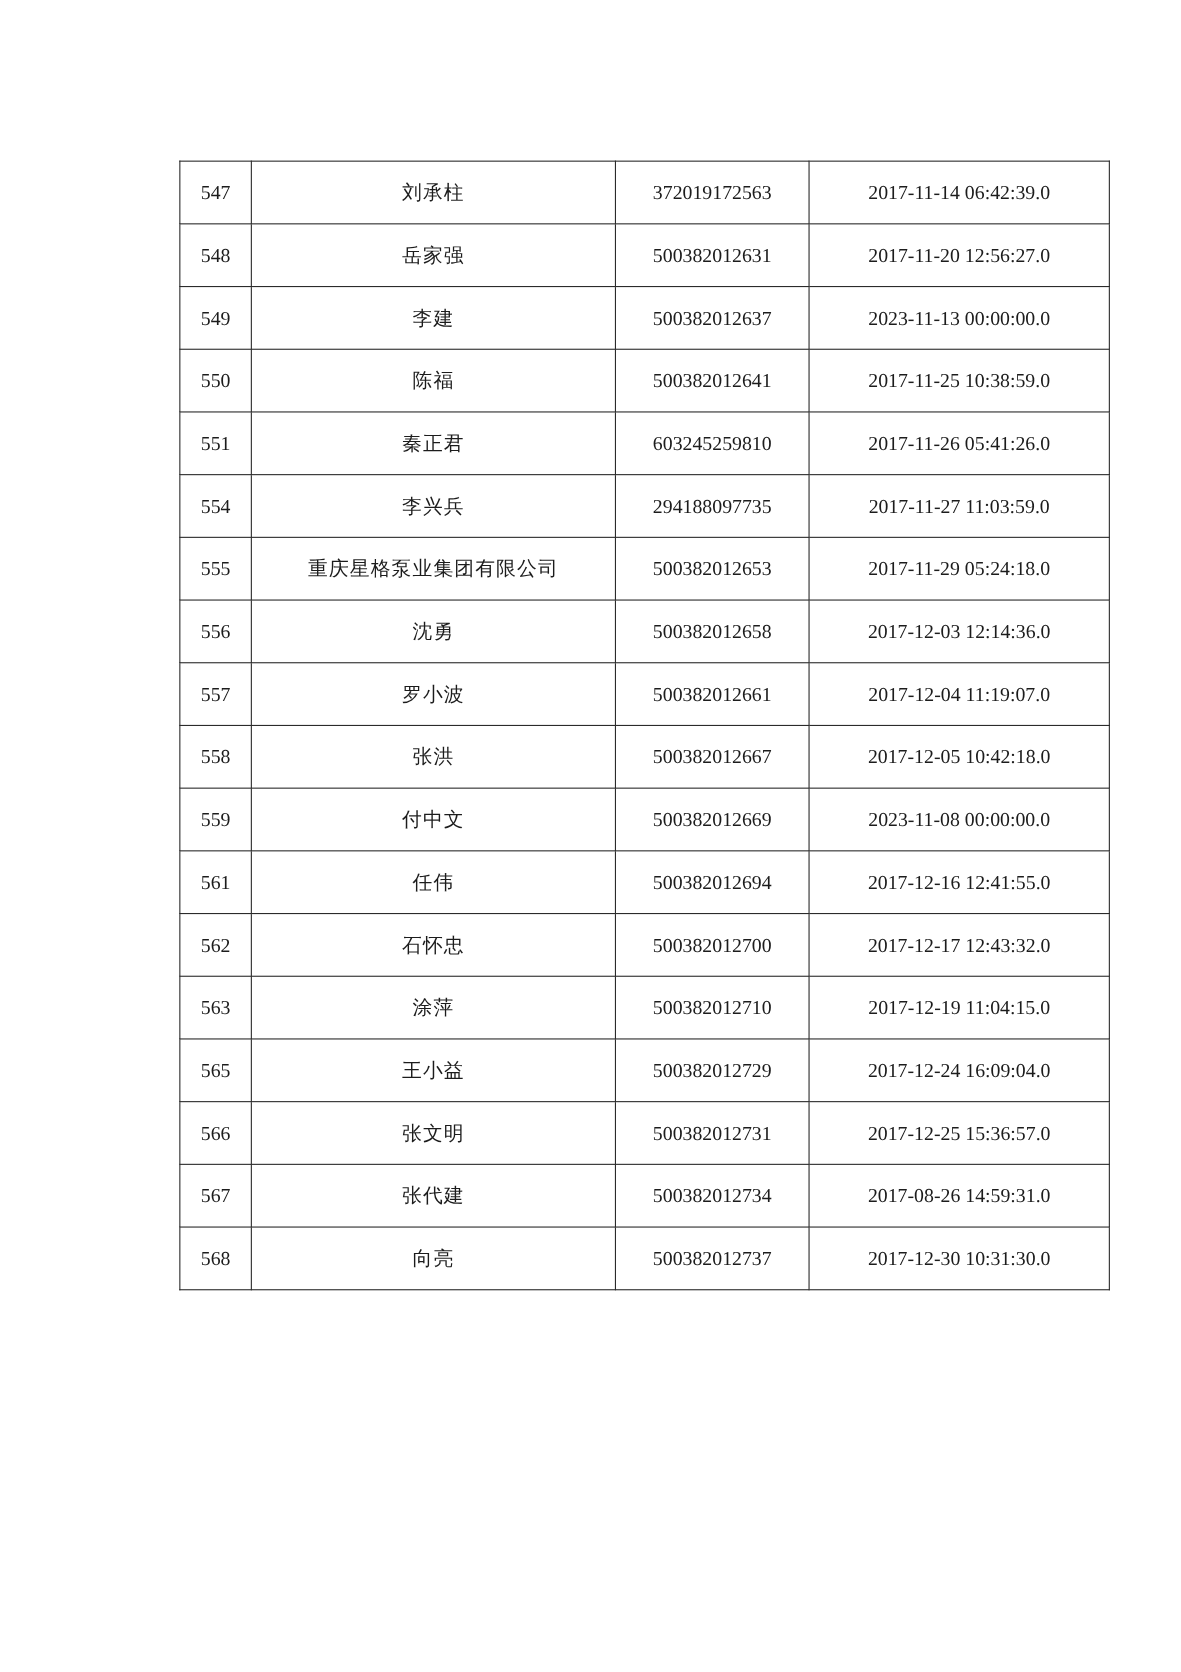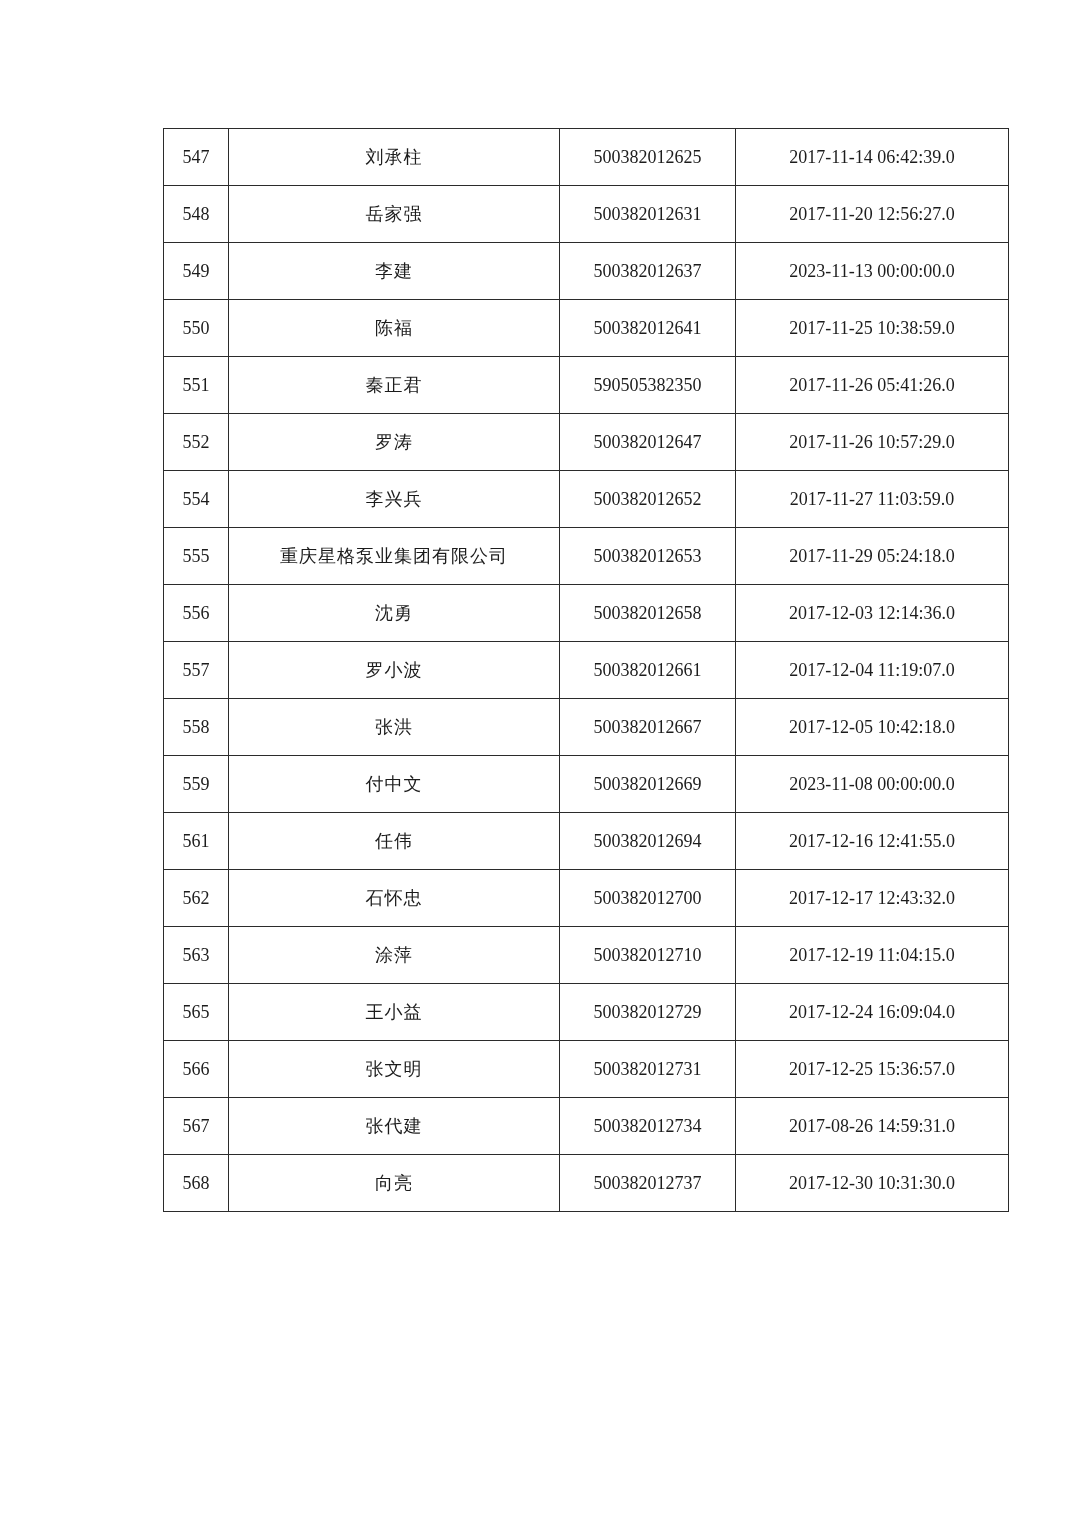--- a/index.html
+++ b/index.html
@@ -11,21 +11,21 @@
   .page {
     position: relative;
     width: 1074px;
     height: 1520px;
     background: #ffffff;
     overflow: hidden;
   }
   .records-table {
     position: absolute;
     left: 163px;
-    top: 128px;
+    top: 146px;
     width: 809px;
     border-collapse: collapse;
     table-layout: fixed;
     padding-left: 45px;
   }
   .records-table td {
     border: 1px solid #2b2b2b;
     height: 56px;
     padding: 0 4px;
     text-align: center;
@@ -42,21 +42,21 @@
 </style>
 </head>
 <body>
 
 <div class="page">
   <table class="records-table">
     <tbody>
   <tr>
     <td class="col-no">547</td>
     <td class="col-name">刘承柱</td>
-    <td class="col-id">500382012625</td>
+    <td class="col-id">372019172563</td>
     <td class="col-time">2017-11-14 06:42:39.0</td>
   </tr>
 
   <tr>
     <td class="col-no">548</td>
     <td class="col-name">岳家强</td>
     <td class="col-id">500382012631</td>
     <td class="col-time">2017-11-20 12:56:27.0</td>
   </tr>
 
@@ -70,36 +70,30 @@
   <tr>
     <td class="col-no">550</td>
     <td class="col-name">陈福</td>
     <td class="col-id">500382012641</td>
     <td class="col-time">2017-11-25 10:38:59.0</td>
   </tr>
 
   <tr>
     <td class="col-no">551</td>
     <td class="col-name">秦正君</td>
-    <td class="col-id">590505382350</td>
+    <td class="col-id">603245259810</td>
     <td class="col-time">2017-11-26 05:41:26.0</td>
   </tr>
 
-  <tr>
-    <td class="col-no">552</td>
-    <td class="col-name">罗涛</td>
-    <td class="col-id">500382012647</td>
-    <td class="col-time">2017-11-26 10:57:29.0</td>
-  </tr>
 
 
   <tr>
     <td class="col-no">554</td>
     <td class="col-name">李兴兵</td>
-    <td class="col-id">500382012652</td>
+    <td class="col-id">294188097735</td>
     <td class="col-time">2017-11-27 11:03:59.0</td>
   </tr>
 
   <tr>
     <td class="col-no">555</td>
     <td class="col-name">重庆星格泵业集团有限公司</td>
     <td class="col-id">500382012653</td>
     <td class="col-time">2017-11-29 05:24:18.0</td>
   </tr>
 

